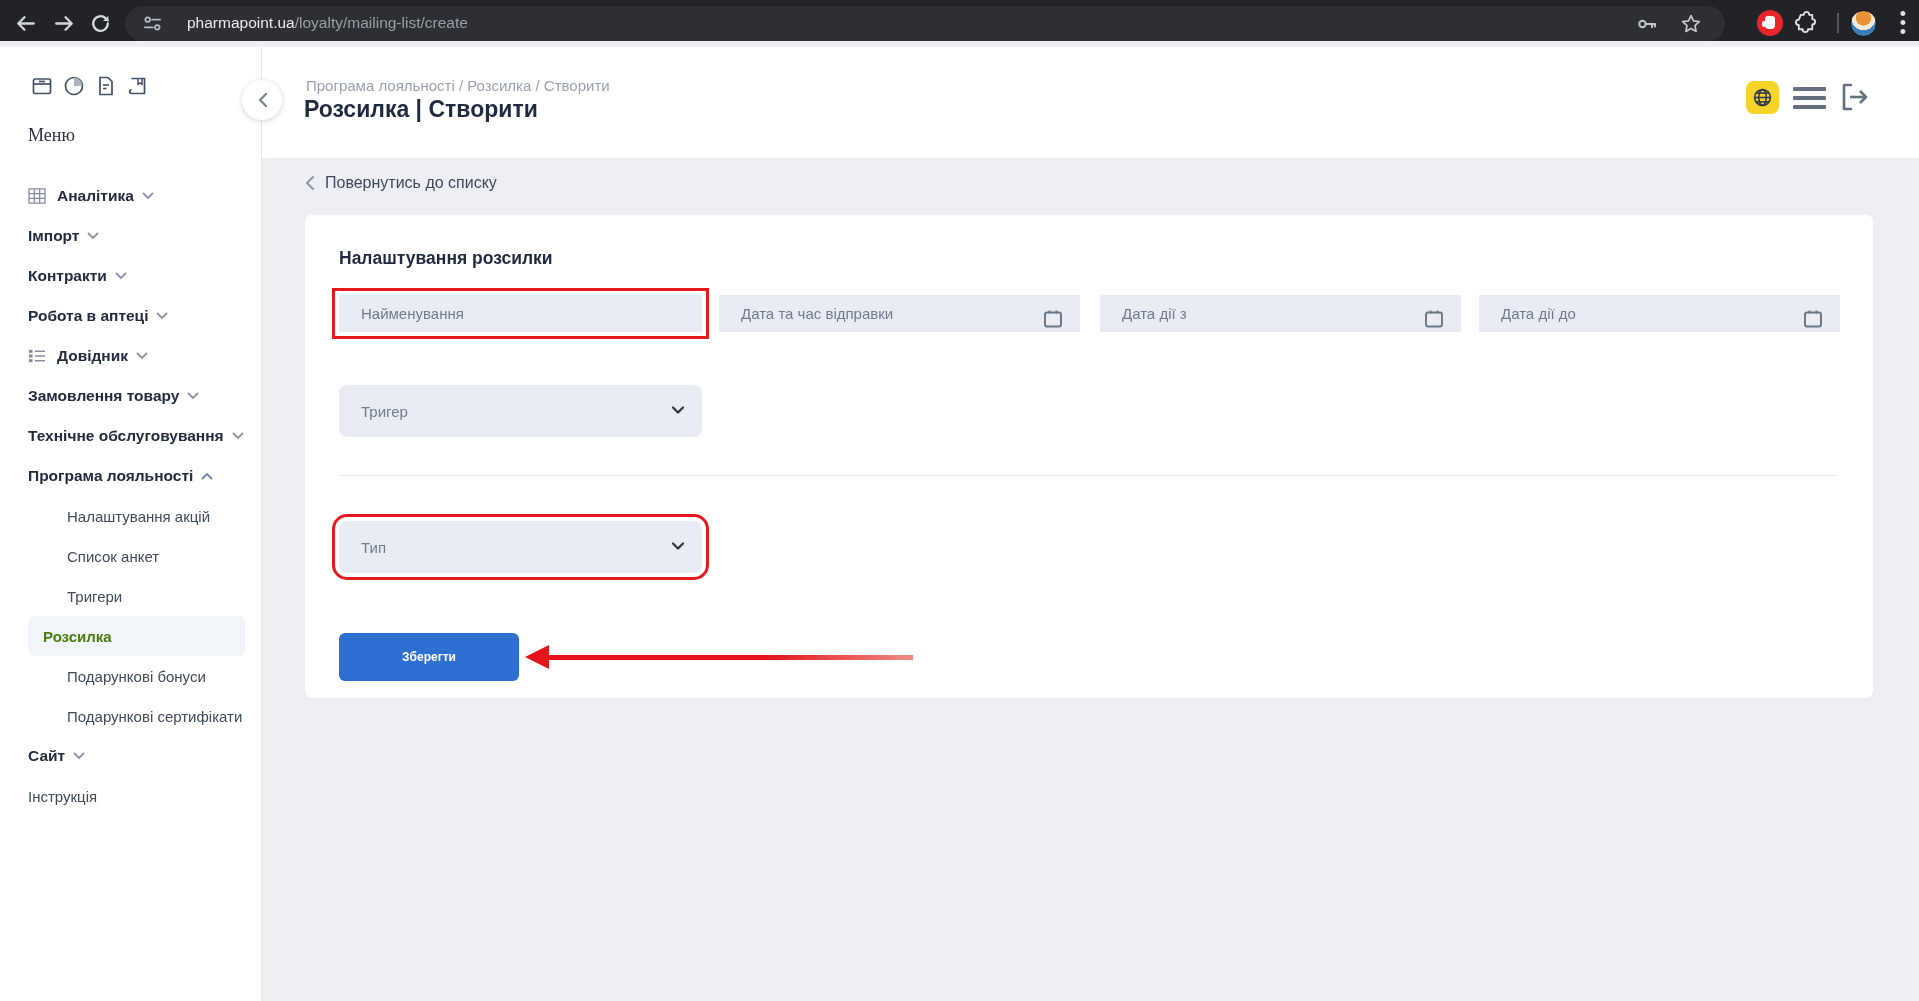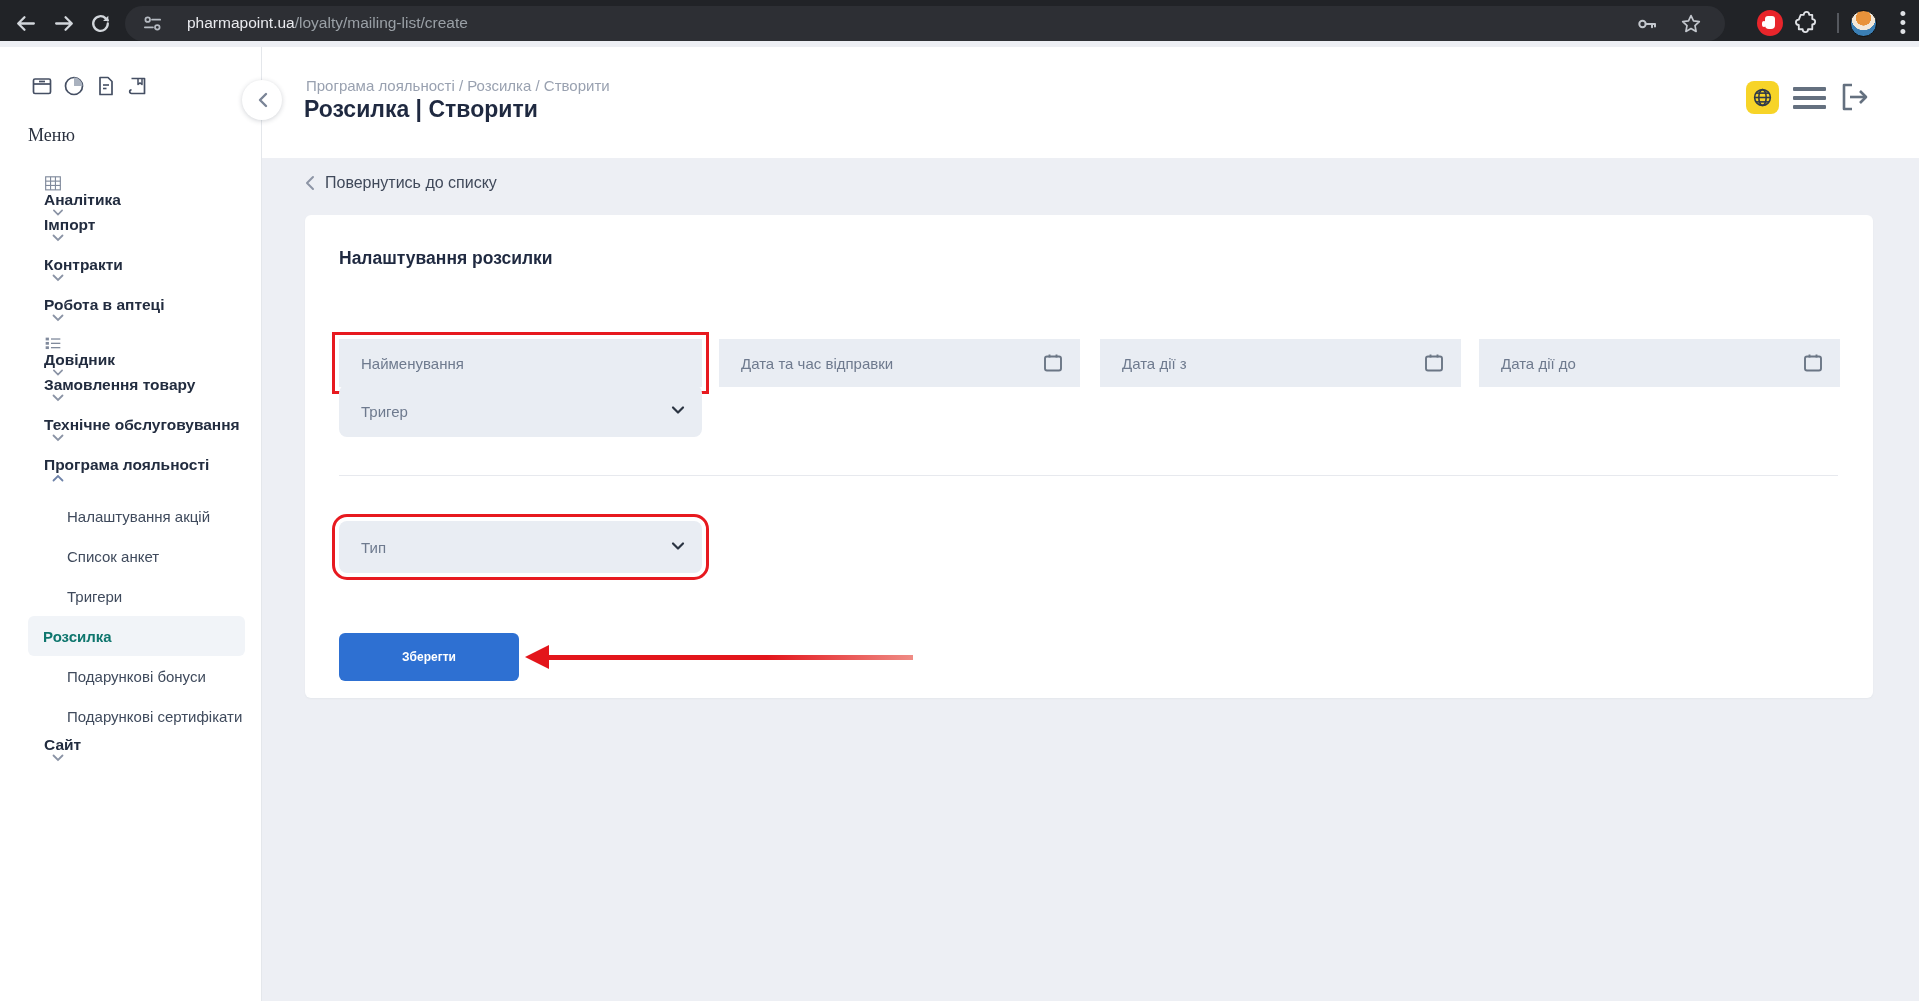--- a/index.html
+++ b/index.html
@@ -26,28 +26,28 @@
 
   
   .app { position:absolute; left:0; top:47px; width:1919px; height:954px; background:#ffffff; }
 
   
   .sidebar { position:absolute; left:0; top:0; width:262px; height:954px; background:#fff; border-right:1px solid #e4e7eb; }
   .quick-icons { position:absolute; left:30px; top:27px; display:flex; gap:8px; }
   .quick-icons .qi { width:24px; height:24px; }
   .menu-label { position:absolute; left:28px; top:78px; font-size:18px; color:#2b3240; font-weight:500;font-family:Liberation Serif, serif; }
   .nav { position:absolute; left:0; top:129px; width:262px; }
-  .mi { position:relative; height:40px; display:flex; align-items:flex-start; padding-left:44px; cursor:pointer;flex-direction:column; }
+  .mi { position:relative; height:40px; display:flex; align-items:center; padding-left:28px; cursor:pointer; }
   .mi .lbl { font-size:15.5px; font-weight:700; color:#222c3f; }
   .mi .mic { width:18px; height:16px; margin-right:11px; }
   .chev { margin-left:8px; }
   .sub { position:relative; height:40px; display:flex; align-items:center; padding-left:67px; cursor:pointer; }
   .sub .lbl { font-size:15px; font-weight:400; color:#3f4a5c; }
   .sub.active { margin-left:28px; margin-right:17px; padding-left:15px; background:#f1f4f8; border-radius:6px; }
-  .sub.active .lbl { color:#0f766e; font-weight:700; }
+  .sub.active .lbl { color:#4d7c0f; font-weight:700; }
 
   .collapse-btn { position:absolute; left:242px; top:33px; width:40px; height:40px; border-radius:50%;
                   background:#fff; box-shadow:0 1px 5px rgba(40,50,70,.22); z-index:12; display:flex; align-items:center; justify-content:center; cursor:pointer; }
 
   
   .main { position:absolute; left:262px; top:0; width:1657px; height:954px; }
   .page-header { position:absolute; left:0; top:0; width:1657px; height:111px; background:#fff; }
   .breadcrumb { position:absolute; left:44px; top:30px; font-size:15px; color:#99a1b0; }
   .page-title { position:absolute; left:42px; top:49px; font-size:23px; font-weight:700; color:#1f2940; }
   .globe-btn { position:absolute; left:1484px; top:34px; width:33px; height:33px; background:#f7d428; border-radius:8px;
@@ -56,21 +56,21 @@
   .burger span { display:block; height:4px; background:#64707f; border-radius:1px; margin-bottom:5px; }
   .logout-btn { position:absolute; left:1576px; top:33px; width:34px; height:34px; cursor:pointer; }
 
   .content { position:absolute; left:0; top:111px; width:1657px; height:843px; background:#edeff4; }
   .back-link { position:absolute; left:42px; top:16px; display:flex; align-items:center; gap:10px; cursor:pointer; }
   .back-link .txt { font-size:16px; color:#40495a; }
 
   .card { position:absolute; left:43px; top:57px; width:1568px; height:483px; background:#fff; border-radius:6px; box-shadow:0 1px 2px rgba(30,40,60,.04); }
   .card-title { position:absolute; left:34px; top:33px; font-size:17.5px; font-weight:700; color:#1f2940; }
 
-  .field { position:absolute; height:48px; background:#e9edf3; border-radius:0;margin-top:44px; }
+  .field { position:absolute; height:37px; background:#e9edf3; border-radius:0; }
   .field input { position:absolute; left:0; top:0; width:100%; height:100%; background:transparent; border:none; outline:none;
                  padding-left:22px; padding-right:52px; font-size:15px; color:#3a4456; font-family:"Liberation Sans",sans-serif; }
   .field input::placeholder { color:#6e7a8e; opacity:1; }
   .f-name { left:34px; top:80px; width:363px; }
   .f-dsend { left:414px; top:80px; width:361px; }
   .f-dfrom { left:795px; top:80px; width:361px; }
   .f-dto   { left:1174px; top:80px; width:361px; }
   .date-ic { position:absolute; right:16px; top:13px; }
 
   .red-outline { outline:3px solid #e7191f; outline-offset:4px; }
@@ -250,20 +250,23 @@
         <div class="sub">
           <span class="lbl">Подарункові сертифікати</span>
         </div>
 
         <div class="mi">
           <span class="lbl">Сайт</span>
           <svg class="chev" width="12" height="8" viewBox="0 0 12 8">
               <path d="M1.5 1.5L6 6l4.5-4.5" fill="none" stroke="#8a93a5" stroke-width="1.8" stroke-linecap="round"></path>
             </svg>
         </div>
+        <div class="mi">
+          <span class="lbl" style="font-weight:400; color:#3f4a5c; font-size:15px;">Інструкція</span>
+        </div>
       </nav>
     </aside>
 
     <div class="collapse-btn">
       <svg width="11" height="16" viewBox="0 0 11 16">
         <path d="M9 2L3 8l6 6" fill="none" stroke="#7a8496" stroke-width="2.4" stroke-linecap="round" stroke-linejoin="round"></path>
       </svg>
     </div>
 
     <div class="main">

